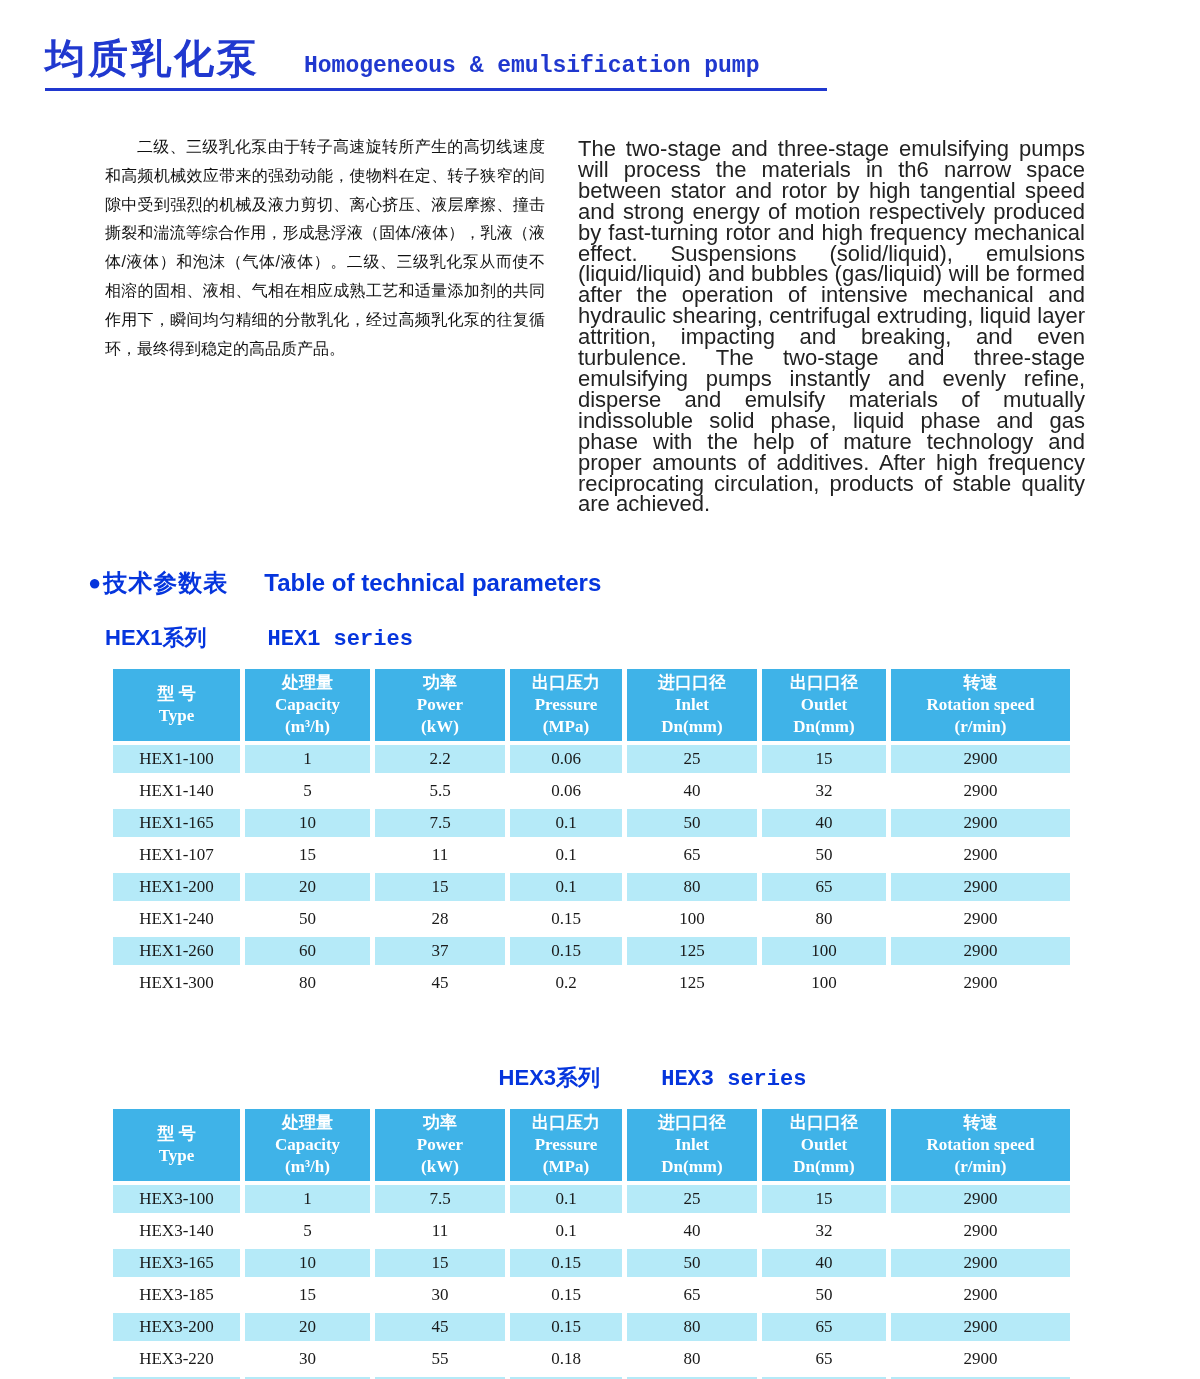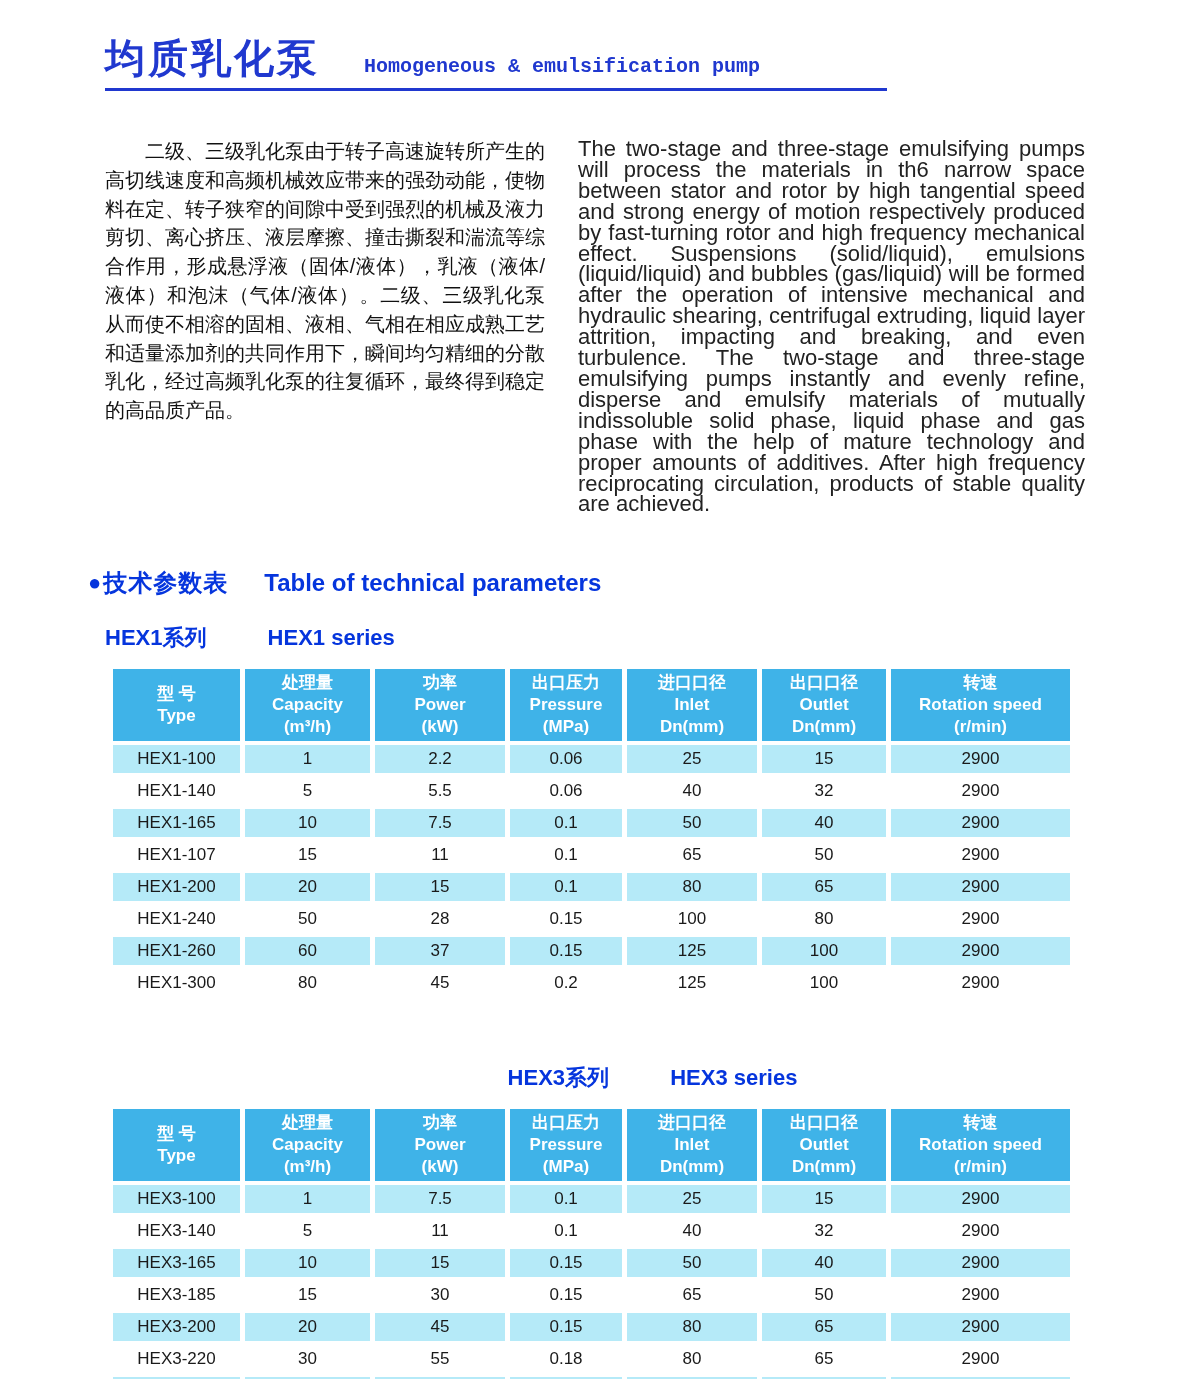--- a/index.html
+++ b/index.html
@@ -8,43 +8,43 @@
     --table-header-bg:#3fb3e8;
     --row-alt-bg:#b5eaf8;
     --body-text:#1a1a1a;
   }
   *{box-sizing:border-box;}
   html,body{margin:0;padding:0;background:#ffffff;}
   body{font-family:"Liberation Sans", sans-serif;color:var(--body-text);}
   .page{width:1200px;height:1379px;background:#fff;position:relative;overflow:hidden;}
 
   
-  .header{padding:38px 0 0 105px;}
+  .header{padding:38px 0 0 45px;}
   .title-row{
     display:flex;align-items:baseline;gap:44px;
     width:782px;border-bottom:3px solid var(--title-blue);
     padding-bottom:10px;
   }
   .title-cn{
     font-size:40px;font-weight:bold;color:var(--title-blue);
     letter-spacing:3px;line-height:1;
   }
   .title-en{
     font-family:"Liberation Mono", monospace;
-    font-size:20px;font-weight:bold;color:var(--title-blue);
+    font-size:23px;font-weight:bold;color:var(--title-blue);
     letter-spacing:0;line-height:1;
   }
 
   
   .intro{
     display:flex;gap:33px;
     padding:26px 0 0 105px;width:1085px;
   }
   .intro-cn{
-    width:440px;font-size:20px;line-height:28.8px;
+    width:440px;font-size:16px;line-height:28.8px;
     text-align:justify;text-indent:2em;color:#111;
   }
   .intro-en{
     width:507px;font-size:22px;line-height:20.9px;
     text-align:justify;color:#222;
   }
 
   
   .section-heading{
     padding:30px 0 0 88px;
@@ -52,28 +52,28 @@
     display:flex;align-items:center;
   }
   .section-heading .bullet{font-size:22px;margin-right:2px;}
   .section-heading .cn{letter-spacing:1px;}
   .section-heading .en{margin-left:36px;}
 
   .series-label{
     padding:24px 0 0 105px;
     font-size:22px;font-weight:bold;color:var(--section-blue);
   }
-  .series-label .en{margin-left:55px;}
+  .series-label .en{margin-left:55px;font-family:Liberation Mono, monospace;}
   .series-label.second{padding-top:62px;text-align:center;}
 
   
   table.params{
     margin:12px 0 0 108px;
     width:962px;table-layout:fixed;
-    border-collapse:separate;border-spacing:5px 4px;
+    border-collapse:separate;border-spacing:5px 4px;font-family:Liberation Serif, serif;
   }
   table.params th{
     background:var(--table-header-bg);color:#ffffff;
     font-weight:600;font-size:17px;line-height:22px;
     text-align:center;vertical-align:middle;
     height:72px;padding:2px 0;
   }
   table.params td{
     text-align:center;font-size:17px;line-height:28px;
     height:28px;padding:0;color:var(--body-text);

